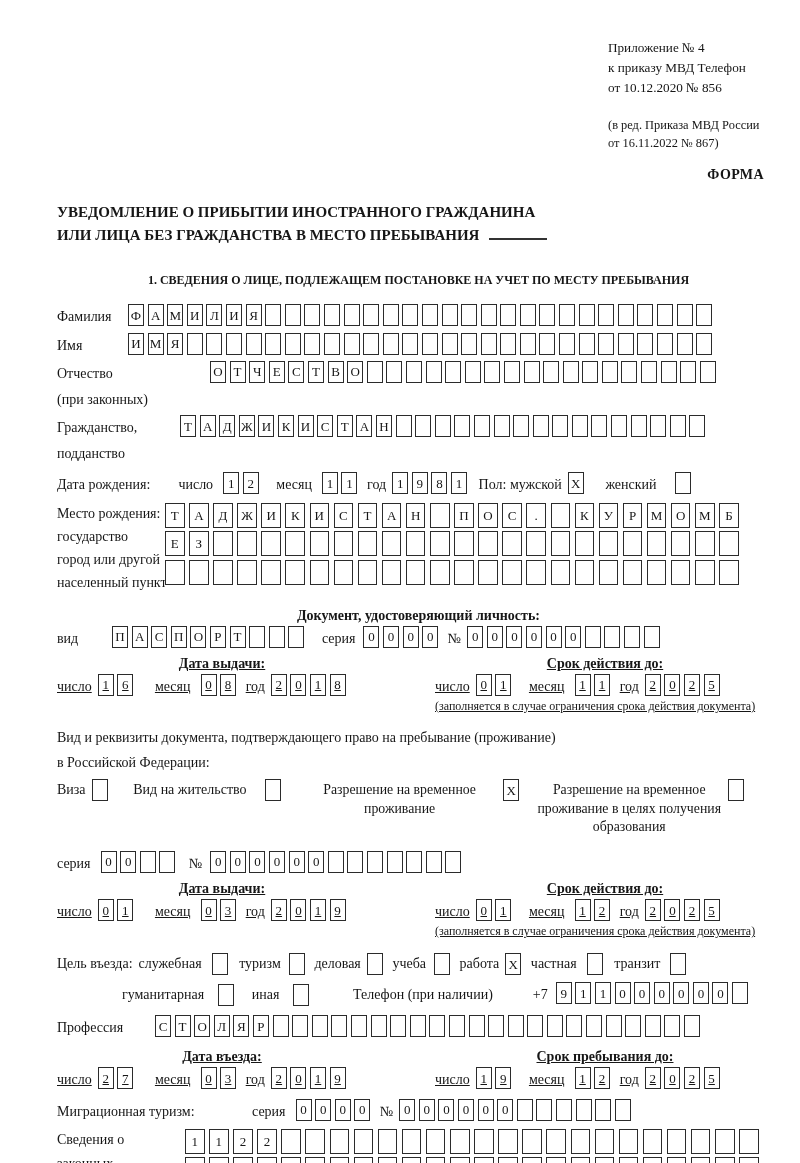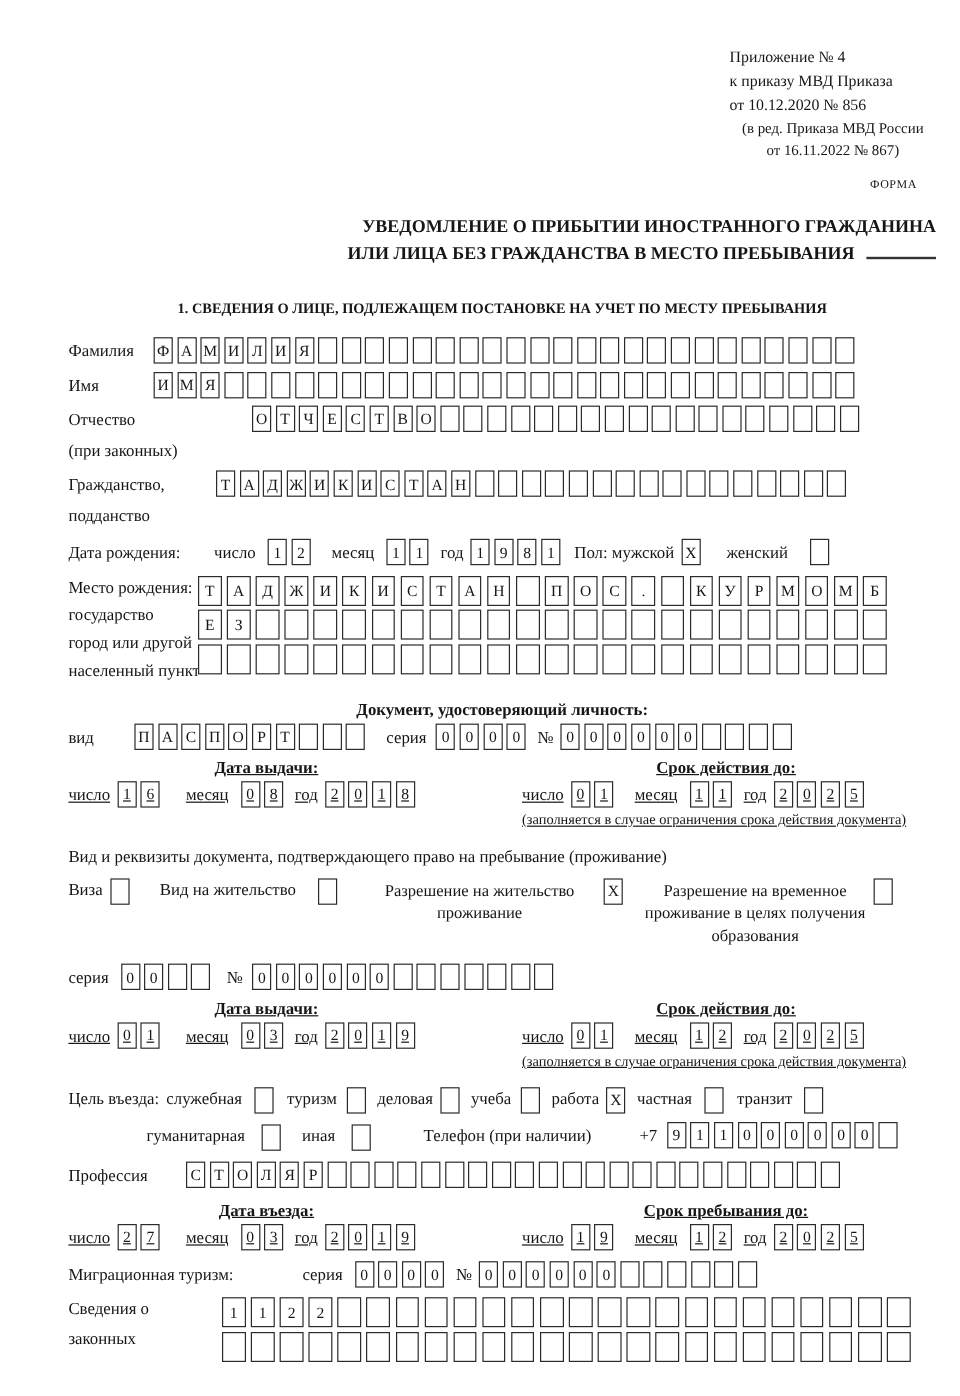--- a/index.html
+++ b/index.html
@@ -1,25 +1,25 @@
 <!DOCTYPE html>
 <html><head>
 <meta charset="utf-8">
 <style>
   html,body { margin:0; padding:0; background:#ffffff; }
   body { width:800px; height:1163px; font-family:"Liberation Serif","DejaVu Serif",serif; color:#161616; overflow:hidden; }
   .sheet { box-sizing:border-box; width:800px; height:1163px; padding:38px 20px 0 57px; }
 
   
   .hdr { width:172px; margin-left:auto; font-size:13.2px; line-height:1.5; }
-  .hdr .sub { font-size:12.4px; margin-top:2px; line-height:1.45;text-align:center; }
-  .forma { text-align:right; padding-right:16px; font-weight:normal; font-size:10px; margin-top:14px; letter-spacing:.4px; }
+  .hdr .sub { font-size:12.4px; margin-top:20px; line-height:1.45; }
+  .forma { text-align:right; padding-right:16px; font-weight:bold; font-size:14px; margin-top:14px; letter-spacing:.4px; }
 
   
-  .title { text-align:right; font-weight:bold; font-size:15px; line-height:1.5; margin-top:18px; }
+  .title { text-align:left; font-weight:bold; font-size:15px; line-height:1.5; margin-top:18px; }
   .blank-line { display:inline-block; width:58px; border-bottom:2px solid #333; height:0.85em; margin-left:10px; }
   .sec-heading { text-align:center; font-weight:bold; font-size:12px; margin-top:27px; white-space:nowrap; }
 
   
   .row { display:flex; align-items:flex-start; margin-top:6px; }
   .flabel { font-size:14px; line-height:1.3; padding-top:4px; white-space:nowrap; }
   .sublabel { font-size:14px; line-height:1.3; margin-top:8px; white-space:nowrap; }
   .cellgroup { display:flex; flex-wrap:nowrap; }
   .cell { box-sizing:border-box; display:inline-flex; align-items:center; justify-content:center;
           width:16px; height:22px; border:1.6px solid #2b2b2b; margin-right:3.6px;
@@ -47,21 +47,21 @@
   .mr-labels div { margin-bottom:9px; }
   .rep-labels div { margin-bottom:10.5px; }
 </style>
 </head>
 <body>
 
 <div class="sheet">
 
   <div class="hdr">
     <div>Приложение № 4</div>
-    <div>к приказу МВД Приказа</div>
+    <div>к приказу МВД Телефон</div>
     <div>от 10.12.2020 № 856</div>
     <div class="sub">
       <div>(в ред. Приказа МВД России</div>
       <div>от 16.11.2022 № 867)</div>
     </div>
   </div>
   <div class="forma">ФОРМА</div>
 
   <div class="title">
     <div>УВЕДОМЛЕНИЕ О ПРИБЫТИИ ИНОСТРАННОГО ГРАЖДАНИНА</div>
@@ -413,32 +413,33 @@
             <span class="cell">2</span>
             <span class="cell">5</span>
           </span>
       </div>
       <div class="small-note">(заполняется в случае ограничения срока действия документа)</div>
     </div>
   </div>
 
   <div class="intro">
     <div>Вид и реквизиты документа, подтверждающего право на пребывание (проживание)</div>
+    <div>в Российской Федерации:</div>
   </div>
 
   <div class="row" style="margin-top:2px">
     <span class="flabel">Виза</span>
     <span class="cellgroup ml6" style="padding-top:2px">
         <span class="cell"></span>
       </span>
     <span class="flabel ml22">Вид на жительство</span>
     <span class="cellgroup ml18" style="padding-top:2px">
         <span class="cell"></span>
       </span>
-    <span class="opt-label ml18" style="width:195px">Разрешение на жительство проживание</span>
+    <span class="opt-label ml18" style="width:195px">Разрешение на временное проживание</span>
     <span class="cellgroup ml6" style="padding-top:2px">
         <span class="cell">X</span>
       </span>
     <span class="opt-label ml14" style="width:185px">Разрешение на временное проживание в целях получения образования</span>
     <span class="cellgroup ml6" style="padding-top:2px">
         <span class="cell"></span>
       </span>
   </div>
 
   <div class="row" style="margin-top:14px">

